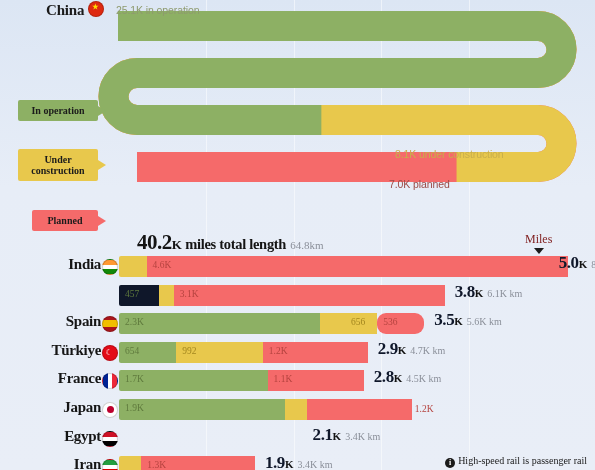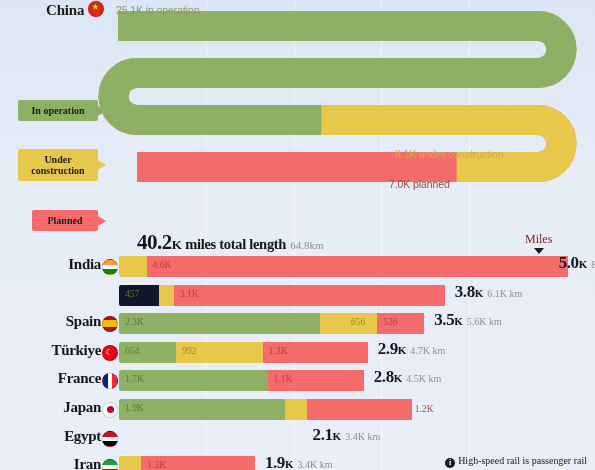--- a/index.html
+++ b/index.html
@@ -193,21 +193,21 @@
         <div class="row-name" style="right:17px;">Spain</div>
         <span style="position:absolute;right:0px;top:7px;"><span class="flag" style="background:linear-gradient(180deg,#aa151b 0 25%,#f1bf00 25% 75%,#aa151b 75% 100%);"></span></span>
       </div>
       <div class="bars" style="width: 305.201px;">
         <div class="seg" style="left: 0px; width: 201.02px; background: rgb(141, 176, 100); border-radius: 2px 0px 0px 2px;">
           <span class="seg-lbl" style="left: 6px; color: rgb(95, 122, 61);">2.3K</span>
         </div>
         <div class="seg" style="left: 201.02px; width: 57.3344px; background: rgb(232, 200, 76); border-radius: 0px;">
           <span class="seg-lbl" style="left: 6px; color: rgb(163, 135, 31); margin-left: 25px;">656</span>
         </div>
-        <div class="seg" style="left: 258.354px; width: 46.8464px; background: rgb(245, 106, 106); border-radius: 0px;">
+        <div class="seg" style="left: 258.354px; width: 46.8464px; background: rgb(245, 106, 106); border-radius: 9px;">
           <span class="seg-lbl" style="left: 6px; color: rgb(181, 67, 63);">536</span>
         </div>
       </div>
       <div class="row-total" style="left: 434.201px; text-align: center;"><span class="rt-big">3.5</span><span class="rt-k">K</span><span class="rt-km">5.6K km</span></div>
     </div>
     <div class="row">
       <div class="row-namebox">
         <div class="row-name" style="right:17px;">Türkiye</div>
         <span style="position:absolute;right:0px;top:7px;"><span class="flag" style="background:#e30a17;"><span style="position:absolute;left:2.5px;top:3px;color:#fff;font-size:8px;line-height:8px;">☾</span></span></span>
       </div>

